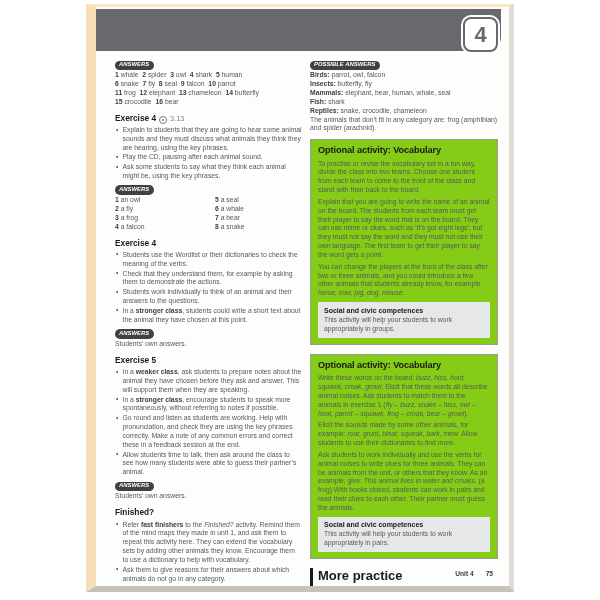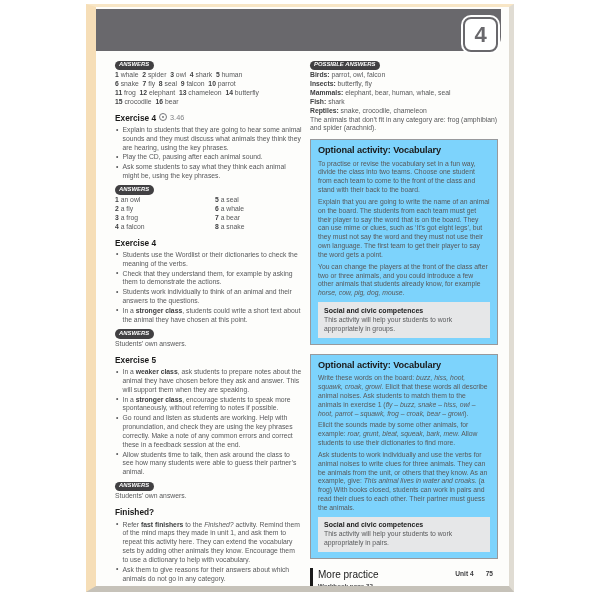--- a/index.html
+++ b/index.html
@@ -37,49 +37,49 @@
   .badge{
     display:inline-block;background:var(--badge-bg,#414042);color:#fff;
     font-weight:bold;font-style:italic;font-size:5.9px;line-height:1;
     padding:1.5px 5px 2px 4px;border-radius:5px;margin-bottom:1.5px;
   }
   .ans-line{white-space:pre-wrap;}
   .bullet{position:relative;padding-left:7.5px;margin-bottom:1px;}
   .bullet::before{content:"•";position:absolute;left:1px;top:-0.5px;}
   .ex{
     font-size:8.3px;font-weight:bold;color:var(--heading,#1a1a1a);
-    margin:6px 0 2.5px;display:flex;align-items:flex-start;gap:3px;
+    margin:6px 0 2.5px;display:flex;align-items:flex-end;gap:3px;
   }
   .cd{
     width:6px;height:6px;border:1.4px solid #77787b;border-radius:50%;
     display:inline-block;position:relative;flex:none;
   }
   .cd::after{
     content:"";position:absolute;left:50%;top:50%;width:2px;height:2px;
     border-radius:50%;background:#77787b;transform:translate(-50%,-50%);
   }
   .track{font-size:7.3px;font-weight:normal;color:#808285;}
   .ans2{display:flex;}
   .ans2 .h1{width:100px;flex:none;}
   .ans2 .h2{flex:1;}
   .sec{margin-bottom:4px;}
   .soa{margin-bottom:2px;}
   .optbox{
-    border:0.8px solid #98999c;background:#7dd3fc;
+    border:0.8px solid #98999c;background:#84cc16;
     padding:5px 7px 6px;margin:6px 0 9px;
   }
   .optbox .title{
     font-size:9.2px;font-weight:bold;color:var(--heading,#1a1a1a);
     margin-bottom:2.5px;letter-spacing:-0.1px;
   }
   .optbox .para{margin:0 0 3px;}
   .comp{background:var(--comp-bg,#e6e7e8);padding:3.5px 6px 4.5px;margin-top:4px;}
   .comp-title{font-weight:bold;color:var(--heading,#1a1a1a);font-size:7px;margin-bottom:1px;}
   .mp{border-left:3px solid #1a1a1a;padding-left:5px;margin:3px 0 9px;}
-  .mp-title{font-size:10px;font-weight:normal;color:var(--heading,#1a1a1a);}
+  .mp-title{font-size:13px;font-weight:bold;color:var(--heading,#1a1a1a);}
   .mp-sub{font-size:6.2px;font-weight:bold;color:#404042;margin-top:0.5px;}
   .footer{
     position:absolute;right:16px;bottom:9px;display:flex;gap:12px;
     font-size:6.6px;font-weight:bold;color:#3d3d3f;
   }
   b{color:#3f4042;}
 </style>
 </head>
 <body>
 
@@ -101,21 +101,21 @@
             <div class="ans-line"><b>1</b> whale  <b>2</b> spider  <b>3</b> owl  <b>4</b> shark  <b>5</b> human</div>
             <div class="ans-line"><b>6</b> snake  <b>7</b> fly  <b>8</b> seal  <b>9</b> falcon  <b>10</b> parrot</div>
             <div class="ans-line"><b>11</b> frog  <b>12</b> elephant  <b>13</b> chameleon  <b>14</b> butterfly</div>
             <div class="ans-line"><b>15</b> crocodile  <b>16</b> bear</div>
           </div>
       </div>
 
       <div class="ex">
         <span>Exercise 4</span>
         <span class="cd"></span>
-        <span class="track">3.46</span>
+        <span class="track">3.13</span>
       </div>
       <div>
           <div class="bullet">Explain to students that they are going to hear some animal sounds and they must discuss what animals they think they are hearing, using the key phrases.</div>
           <div class="bullet">Play the CD, pausing after each animal sound.</div>
           <div class="bullet">Ask some students to say what they think each animal might be, using the key phrases.</div>
         </div>
 
       <div class="sec" style="margin-top:4px;">
         <span class="badge">ANSWERS</span>
         <div class="ans2">

